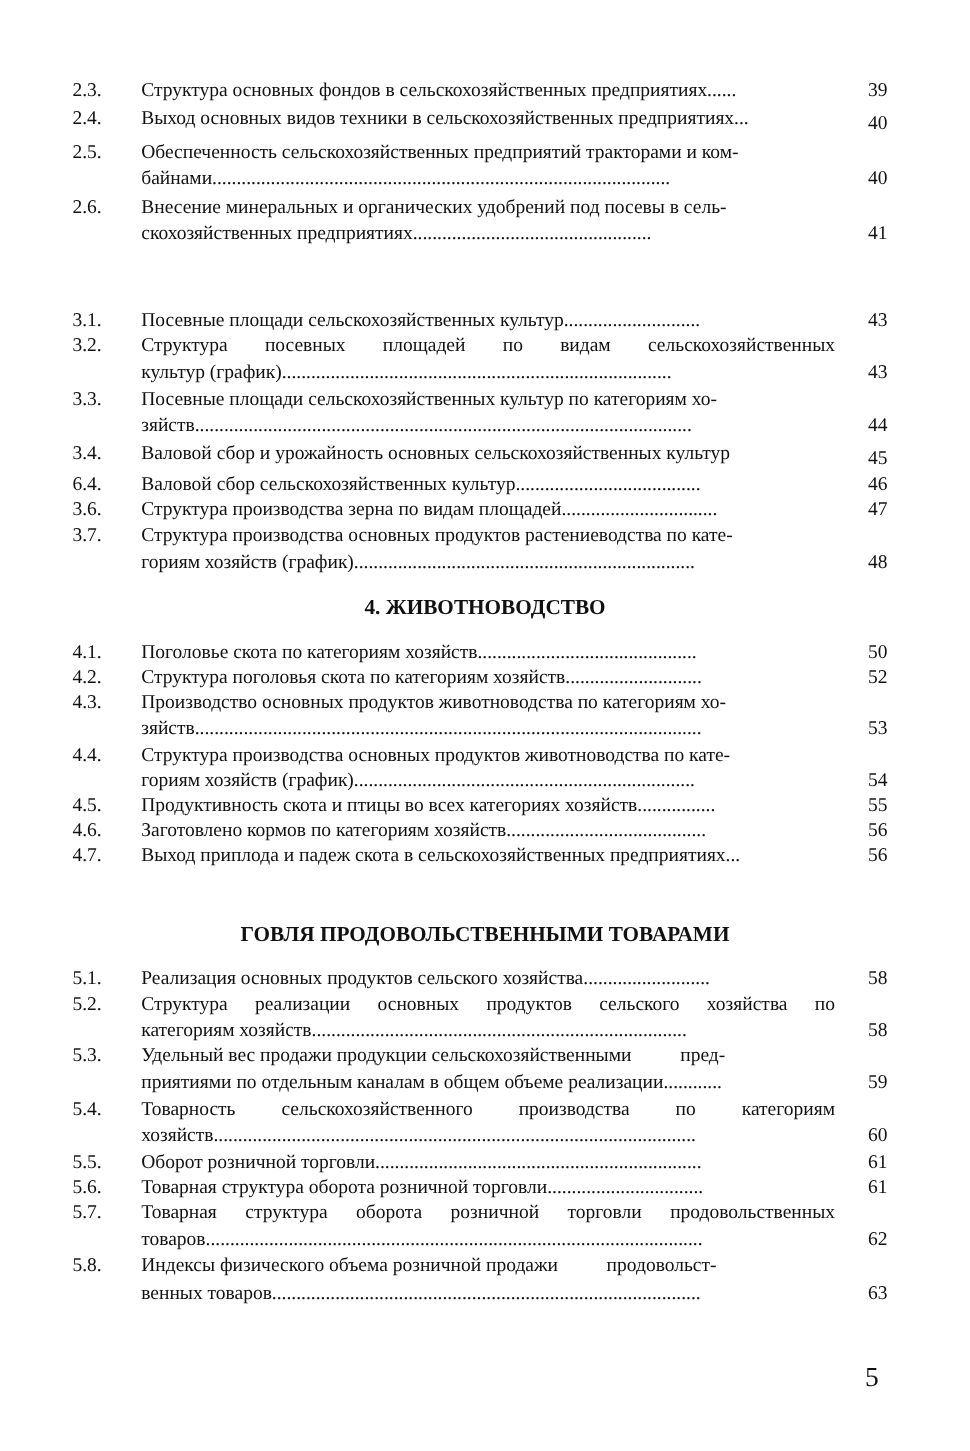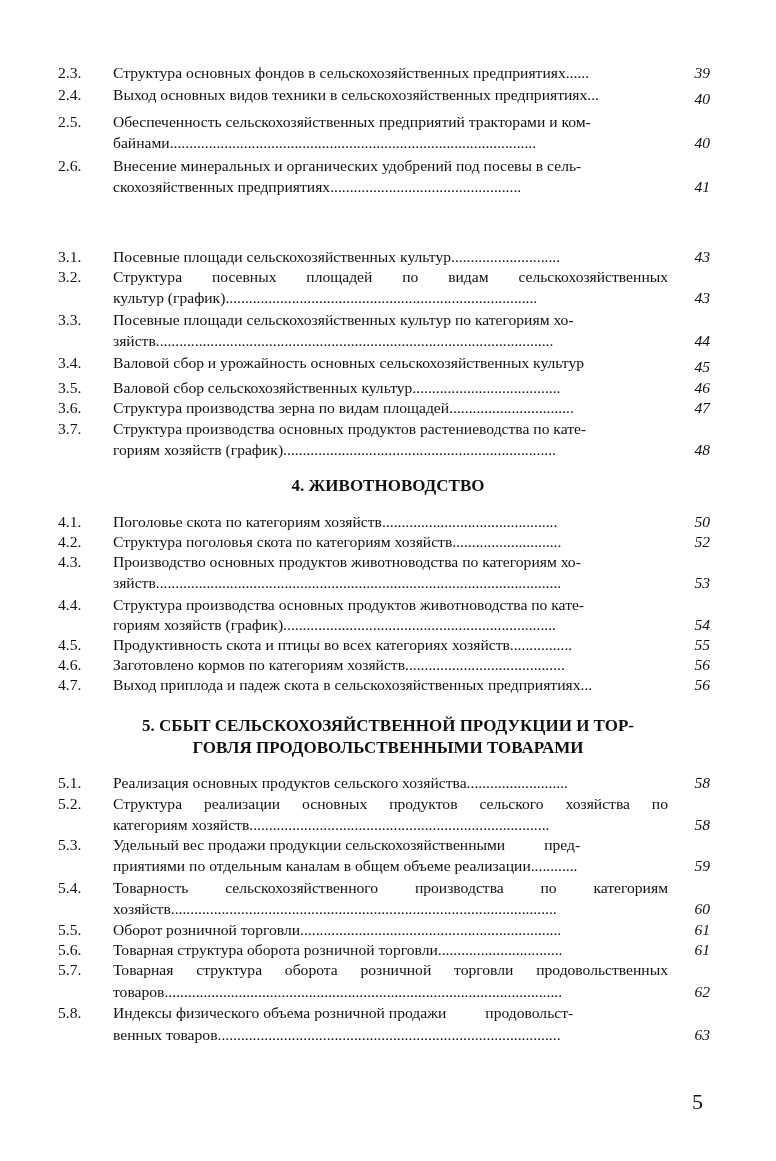--- a/index.html
+++ b/index.html
@@ -5,21 +5,21 @@
   html, body { margin: 0; padding: 0; background: #ffffff; }
   body {
     width: 776px; height: 1161px; position: relative; overflow: hidden;
     font-family: "Liberation Serif", serif; color: #111;
     font-size: 15.6px; line-height: 18px;
   }
   .page { position: absolute; left: 0; top: 0; width: 776px; height: 1161px; }
   .entry { position: absolute; left: 58px; width: 660px; }
   .num { position: absolute; left: 0; top: 0; }
   .txt { position: absolute; left: 55px; width: 555px; text-align: justify; }
-  .pg { position: absolute; right: 8px; text-align: left; font-style: italic; }
+  .pg { position: absolute; right: 8px; text-align: left; }
   .heading {
     position: absolute; left: 0; width: 776px; text-align: center;
     font-weight: bold; font-size: 17px; line-height: 22px;
   }
   .footer-num { position: absolute; left: 692px; top: 1093px; font-size: 22px; }
 </style>
 </head>
 <body>
 
 <div class="page">
@@ -64,21 +64,21 @@
     <span class="txt" style="top: 0px; white-space: nowrap; overflow: hidden;">Посевные площади сельскохозяйственных культур по категориям хо-</span>
     <span class="txt" style="top: 21px; white-space: nowrap; overflow: hidden;">зяйств......................................................................................................</span>
     <span class="pg" style="top:21px">44</span>
   </div>
   <div class="entry" style="top:354px">
     <span class="num">3.4.</span>
     <span class="txt" style="top: 0px; white-space: nowrap; overflow: hidden;">Валовой сбор и урожайность основных сельскохозяйственных культур</span>
     <span class="pg" style="top:4px">45</span>
   </div>
   <div class="entry" style="top:379px">
-    <span class="num">3.5.</span>
+    <span class="num">6.4.</span>
     <span class="txt" style="top: 0px; white-space: nowrap; overflow: hidden;">Валовой сбор сельскохозяйственных культур......................................</span>
     <span class="pg" style="top:0">46</span>
   </div>
   <div class="entry" style="top:399px">
     <span class="num">3.6.</span>
     <span class="txt" style="top: 0px; white-space: nowrap; overflow: hidden;">Структура производства зерна по видам площадей................................</span>
     <span class="pg" style="top:0">47</span>
   </div>
   <div class="entry" style="top:420px">
     <span class="num">3.7.</span>
@@ -120,21 +120,20 @@
     <span class="num">4.6.</span>
     <span class="txt" style="top: 0px; white-space: nowrap; overflow: hidden;">Заготовлено кормов по категориям хозяйств.........................................</span>
     <span class="pg" style="top:0">56</span>
   </div>
   <div class="entry" style="top:676px">
     <span class="num">4.7.</span>
     <span class="txt" style="top: 0px; white-space: nowrap; overflow: hidden;">Выход приплода и падеж скота в сельскохозяйственных предприятиях...</span>
     <span class="pg" style="top:0">56</span>
   </div>
 
-  <div class="heading" style="top:715px">5. СБЫТ СЕЛЬСКОХОЗЯЙСТВЕННОЙ ПРОДУКЦИИ И ТОР-</div>
   <div class="heading" style="top:737px">ГОВЛЯ ПРОДОВОЛЬСТВЕННЫМИ ТОВАРАМИ</div>
 
   <div class="entry" style="top:774px">
     <span class="num">5.1.</span>
     <span class="txt" style="top: 0px; white-space: nowrap; overflow: hidden;">Реализация основных продуктов сельского хозяйства..........................</span>
     <span class="pg" style="top:0">58</span>
   </div>
   <div class="entry" style="top:795px">
     <span class="num">5.2.</span>
     <span class="txt" style="top: 0px; text-align-last: justify; white-space: nowrap; overflow: hidden;">Структура реализации основных продуктов сельского хозяйства по</span>

